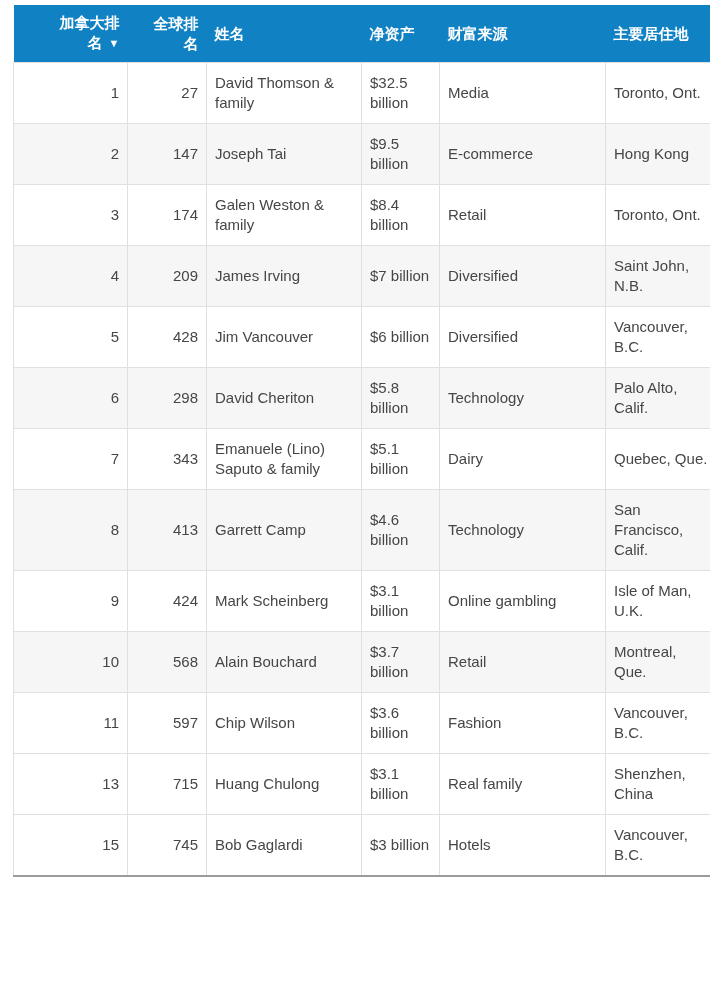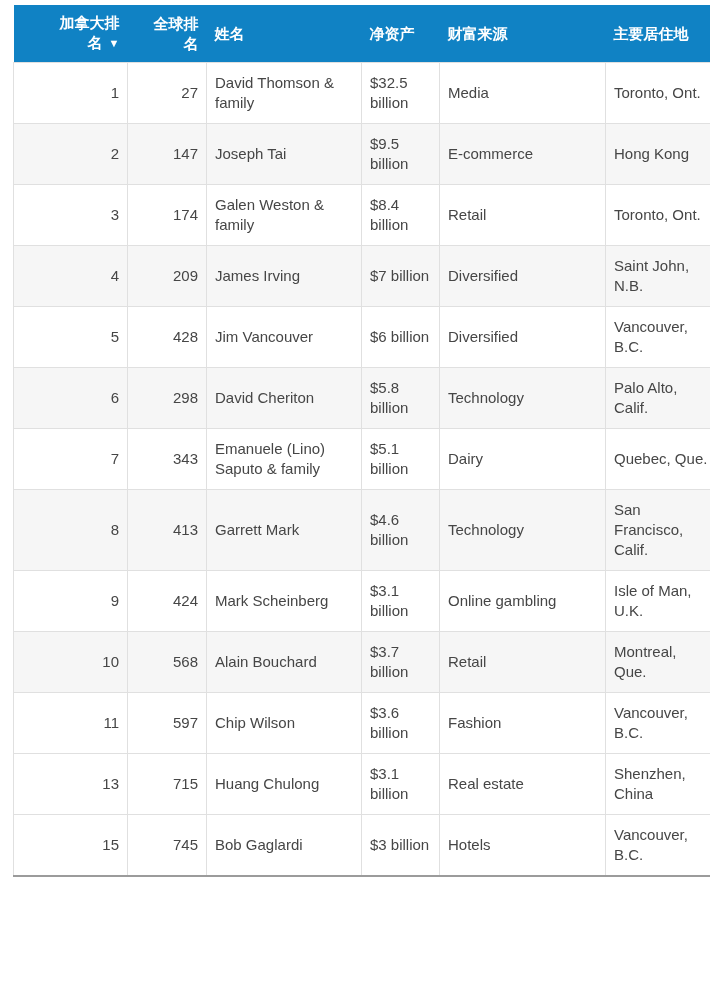--- a/index.html
+++ b/index.html
@@ -147,21 +147,21 @@
           <td class="align-right">7</td>
           <td class="align-right">343</td>
           <td class="align-left">Emanuele (Lino) Saputo &amp; family</td>
           <td class="align-left">$5.1 billion</td>
           <td class="align-left">Dairy</td>
           <td class="align-left">Quebec, Que.</td>
         </tr>
         <tr class="even">
           <td class="align-right">8</td>
           <td class="align-right">413</td>
-          <td class="align-left">Garrett Mark</td>
+          <td class="align-left">Garrett Camp</td>
           <td class="align-left">$4.6 billion</td>
           <td class="align-left">Technology</td>
           <td class="align-left">San Francisco, Calif.</td>
         </tr>
         <tr>
           <td class="align-right">9</td>
           <td class="align-right">424</td>
           <td class="align-left">Mark Scheinberg</td>
           <td class="align-left">$3.1 billion</td>
           <td class="align-left">Online gambling</td>
@@ -181,21 +181,21 @@
           <td class="align-left">Chip Wilson</td>
           <td class="align-left">$3.6 billion</td>
           <td class="align-left">Fashion</td>
           <td class="align-left">Vancouver, B.C.</td>
         </tr>
         <tr>
           <td class="align-right">13</td>
           <td class="align-right">715</td>
           <td class="align-left">Huang Chulong</td>
           <td class="align-left">$3.1 billion</td>
-          <td class="align-left">Real estate</td>
+          <td class="align-left">Real family</td>
           <td class="align-left">Shenzhen, China</td>
         </tr>
         <tr>
           <td class="align-right">15</td>
           <td class="align-right">745</td>
           <td class="align-left">Bob Gaglardi</td>
           <td class="align-left">$3 billion</td>
           <td class="align-left">Hotels</td>
           <td class="align-left">Vancouver, B.C.</td>
         </tr>

